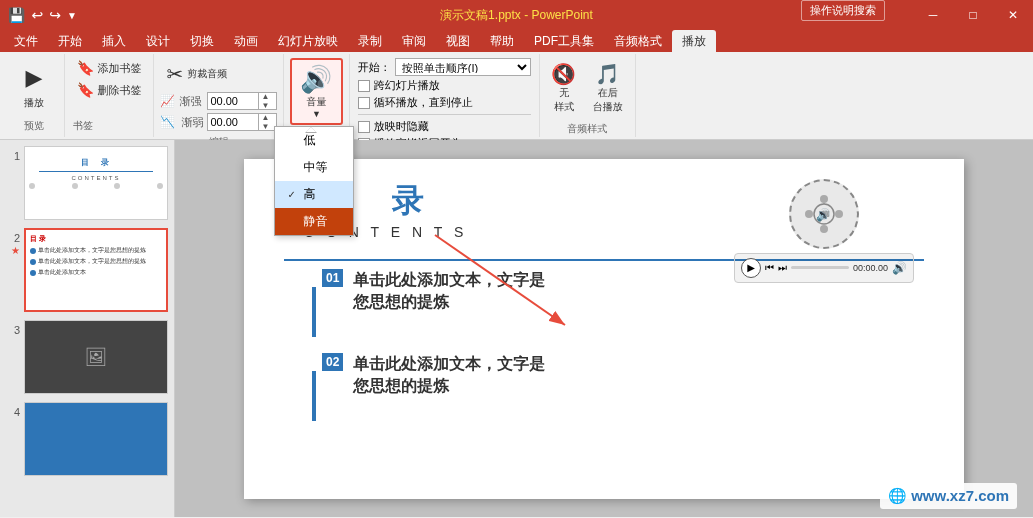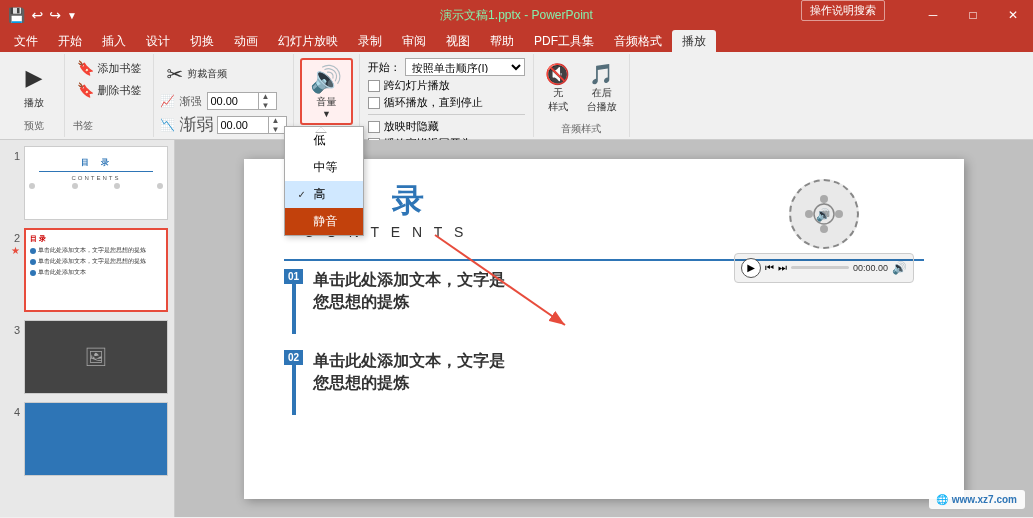--- a/index.html
+++ b/index.html
@@ -16,21 +16,21 @@
     }
     .title-bar-left {
       display: flex;
       align-items: center;
       gap: 6px;
       padding: 0 8px;
     }
     .title-center {
       position: absolute;
       left: 50%; transform: translateX(-50%);
-      font-size: 12px; color: #86efac;
+      font-size: 12px; color: #fde047;
     }
     .win-btn {
       width: 40px; height: 30px;
       display: flex; align-items: center; justify-content: center;
       color: white; font-size: 12px; cursor: pointer;
     }
 
     
     .ribbon-tabs {
       background: #c0392b;
@@ -158,21 +158,21 @@
     
     .start-row {
       display: flex; align-items: center; gap: 4px; font-size: 11px;
     }
     .start-select {
       border: 1px solid #aaa;
       background: white;
       font-size: 11px;
       padding: 2px 2px;
       height: 18px;
-      width: 120px;
+      width: 136px;
     }
 
     
     .audio-style-section {
       display: flex;
       flex-direction: column;
       align-items: center;
       padding: 4px 6px;
       border-right: 1px solid #ddd;
       gap: 2px;
@@ -340,23 +340,24 @@
       align-items: center;
     }
     .item-num-bar {
       width: 4px;
       height: 50px;
       background: #2e75b6;
     }
     .item-num-label {
       background: #2e75b6;
       color: white;
-      font-size: 10px;
+      font-size: 12px;
       padding: 2px 4px;
       font-weight: bold;
+      margin-left: 38px;
     }
     .item-text {
       flex: 1;
       font-size: 16px;
       color: #333;
       font-weight: bold;
       line-height: 1.4;
     }
 
     
@@ -366,25 +367,25 @@
       left: 40px;
       right: 40px;
       height: 2px;
       background: #2e75b6;
     }
 
     
     .watermark {
       position: absolute;
       bottom: 8px;
-      right: 8px;
+      right: 16px;
       background: rgba(255,255,255,0.9);
       padding: 4px 8px;
       border-radius: 3px;
-      font-size: 10px;
+      font-size: 15px;
       color: #2e75b6;
       font-weight: bold;
     }
 
     .playback-group {
       display: flex;
       flex-direction: column;
       align-items: center;
       padding: 4px 8px;
       border-right: 1px solid #ddd;
@@ -549,21 +550,21 @@
         <div class="spinbox">
           <input type="text" value="00.00" style="">
           <div class="spinbox-arrows">
             <div class="spinbox-arrow">▲</div>
             <div class="spinbox-arrow">▼</div>
           </div>
         </div>
       </div>
       <div class="fade-row">
         <span style="font-size:12px;color:#555;">📉</span>
-        <span style="font-size:17px;color:#555;min-width:24px;text-align:right;">渐弱</span>
+        <span style="font-size:11px;color:#555;min-width:24px;text-align:right;">渐弱</span>
         <div class="spinbox">
           <input type="text" value="00.00" style="">
           <div class="spinbox-arrows">
             <div class="spinbox-arrow">▲</div>
             <div class="spinbox-arrow">▼</div>
           </div>
         </div>
       </div>
     </div>
     <div class="toolbar-label" style="font-size:10px;color:#666;margin-top:auto;text-align:center;">编辑</div>

